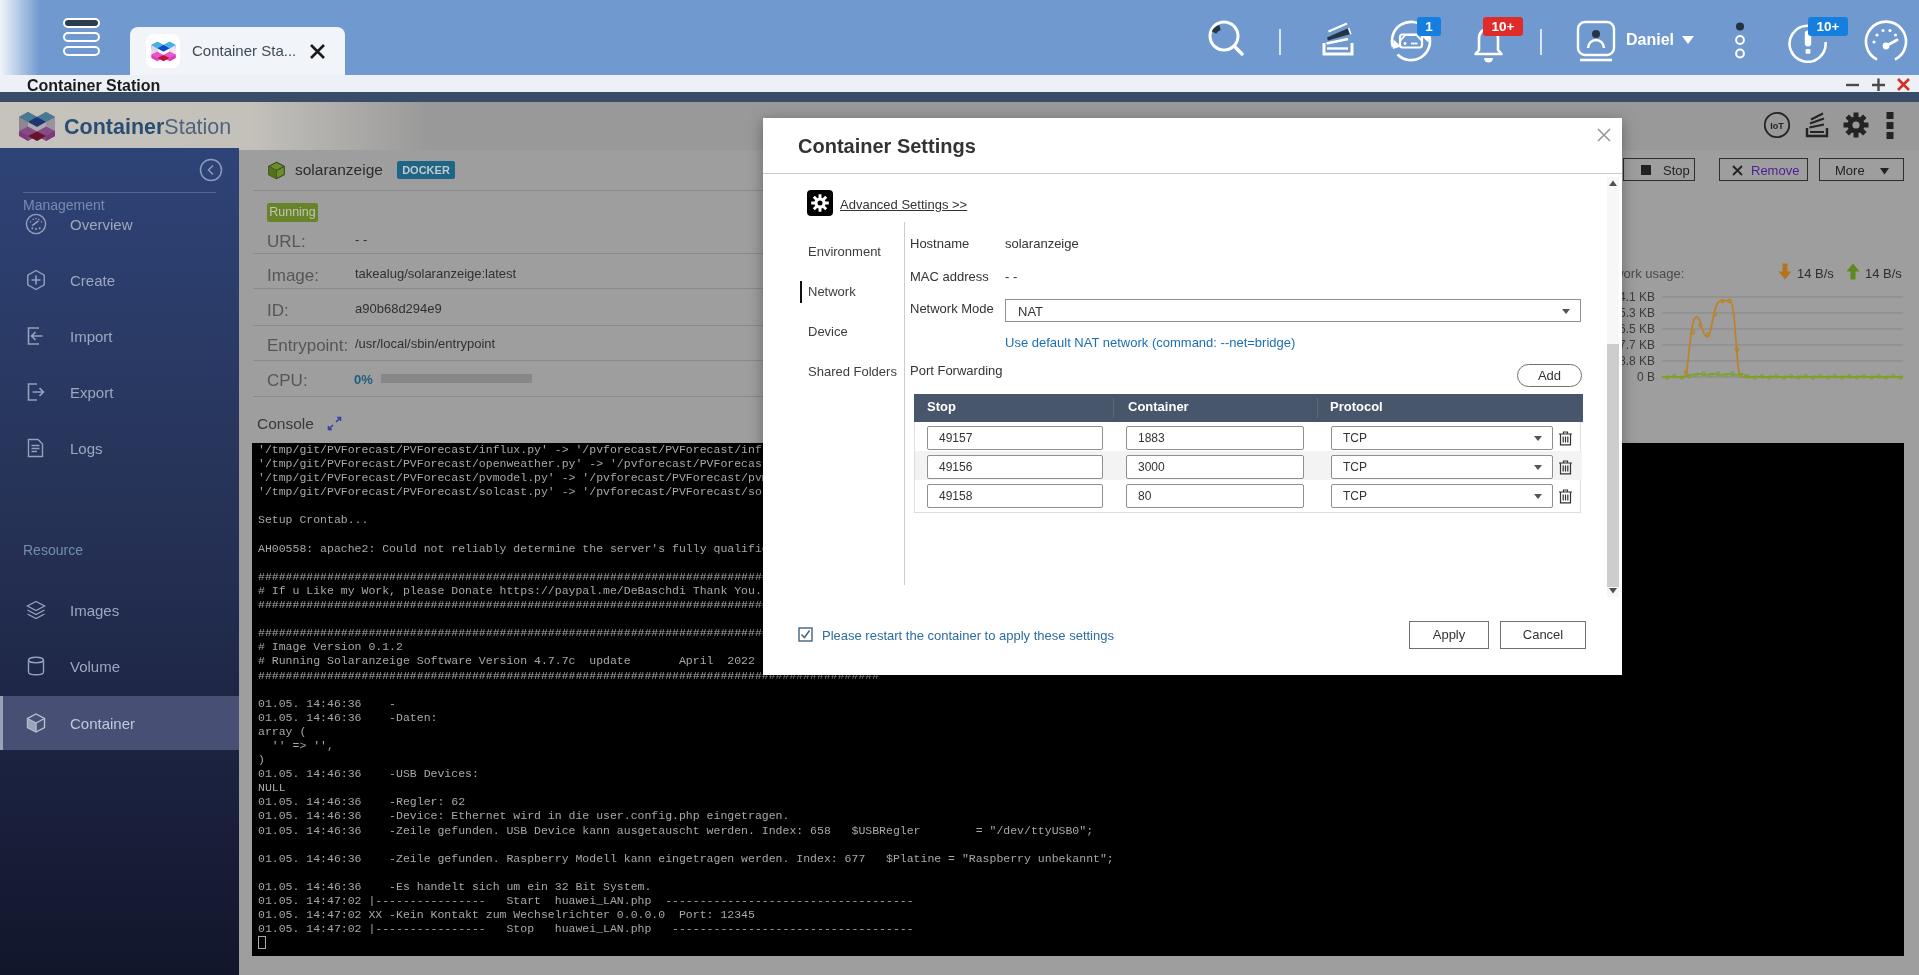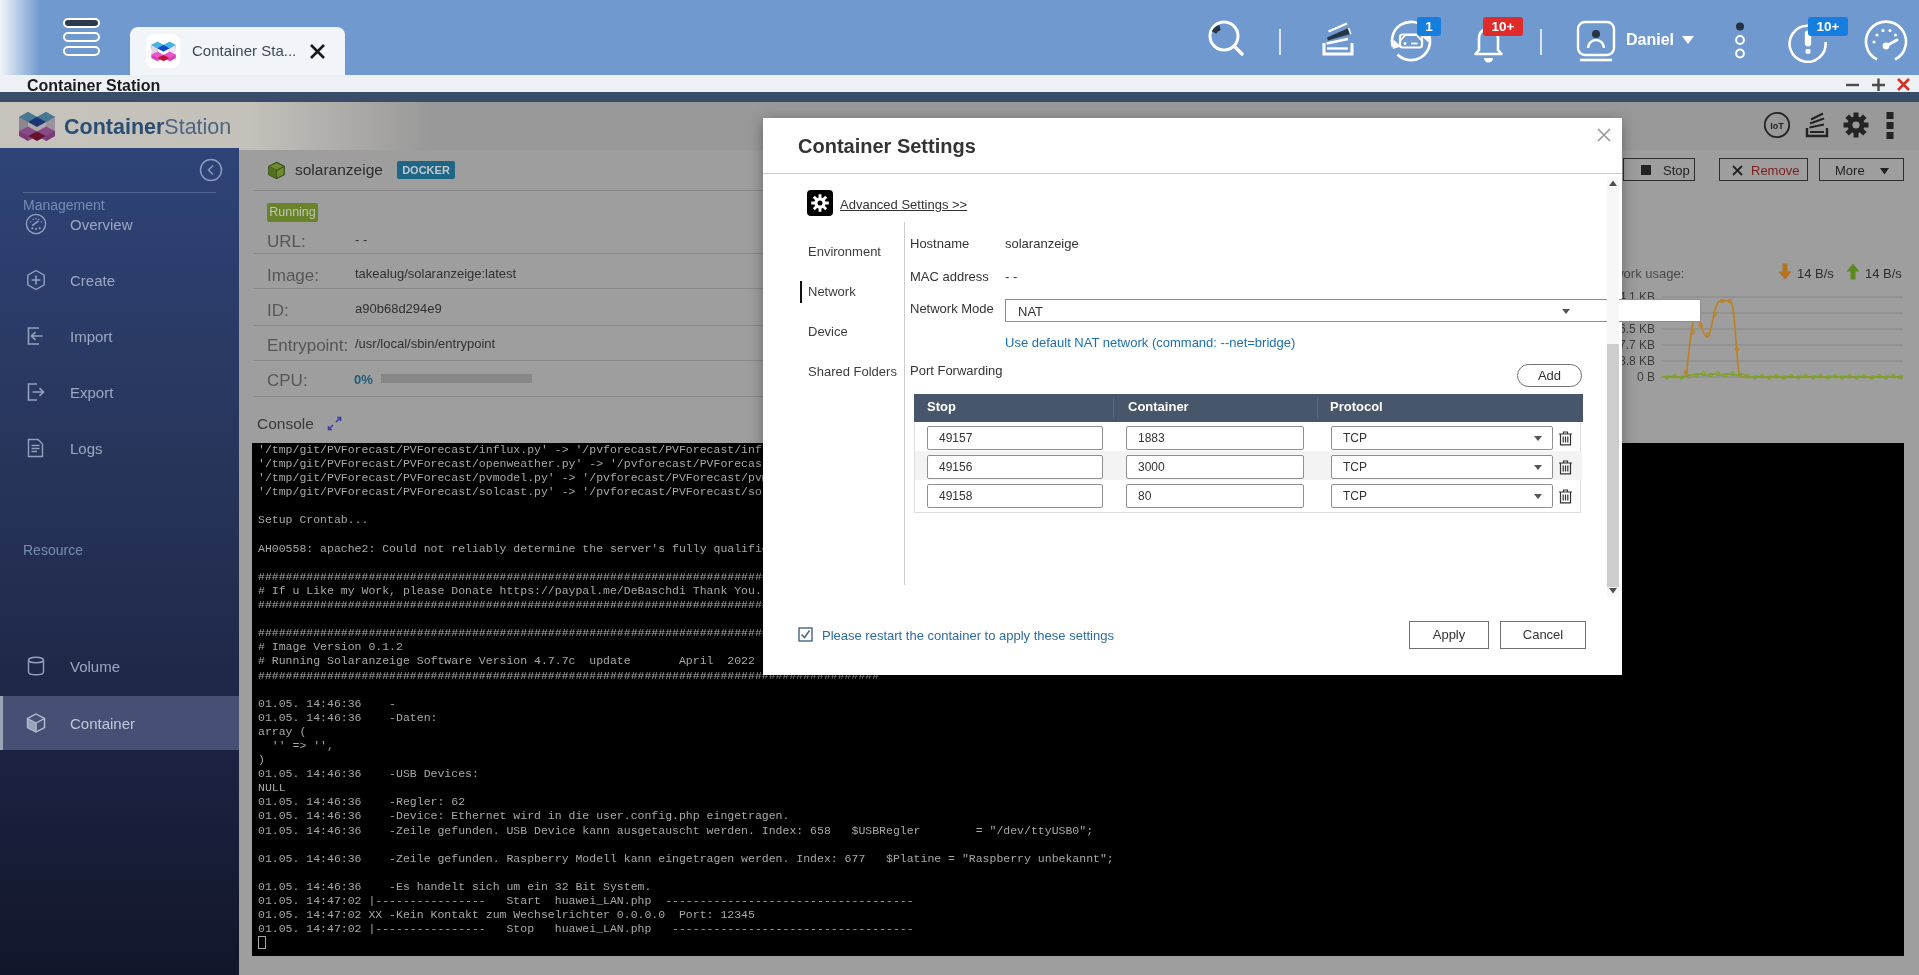--- a/index.html
+++ b/index.html
@@ -266,20 +266,28 @@
   <div class="mitem abs" style="top:272px;">
     <svg class="micon" width="21" height="22" viewBox="0 0 21 22" fill="none" stroke="#93a0bd" stroke-width="1.4">
       <path d="M3.5 2.5 H13 L17.5 7 V19.5 H3.5 Z"></path>
       <path d="M6.5 8.5 H14.5 M6.5 11.5 H14.5 M6.5 14.5 H12"></path>
     </svg>
     <div class="mtext">Logs</div>
   </div>
 
   <div class="seclabel abs" style="top:394px;">Resource</div>
 
+  <div class="mitem abs" style="top:434px;">
+    <svg class="micon" width="22" height="22" viewBox="0 0 22 22" fill="none" stroke="#93a0bd" stroke-width="1.4">
+      <path d="M11 2.5 L19.5 7 L11 11.5 L2.5 7 Z"></path>
+      <path d="M2.5 11 L11 15.5 L19.5 11"></path>
+      <path d="M2.5 15 L11 19.5 L19.5 15"></path>
+    </svg>
+    <div class="mtext">Images</div>
+  </div>
 
   <div class="mitem abs" style="top:490px;">
     <svg class="micon" width="22" height="22" viewBox="0 0 22 22" fill="none" stroke="#93a0bd" stroke-width="1.4">
       <ellipse cx="11" cy="5" rx="7.5" ry="2.8"></ellipse>
       <path d="M3.5 5 V17 C3.5 18.6 6.9 19.8 11 19.8 C15.1 19.8 18.5 18.6 18.5 17 V5"></path>
     </svg>
     <div class="mtext">Volume</div>
   </div>
 
   <div id="active" class="abs">
@@ -331,21 +339,21 @@
   </svg>
 
   <div class="abs" style="left:1384px; top:8px; width:72px; height:23px; border:1px solid #2e2e2e;">
     <div class="abs" style="left:17px; top:6px; width:10px; height:10px; background:#222;"></div>
     <div class="abs" style="left:39px; top:4px; font-size:13px; color:#222;">Stop</div>
   </div>
   <div class="abs" style="left:1480px; top:8px; width:89px; height:23px; border:1px solid #2e2e2e;">
     <svg class="abs" style="left:12px; top:6px;" width="11" height="11" viewBox="0 0 11 11">
       <path d="M1 1 L10 10 M10 1 L1 10" stroke="#222" stroke-width="1.8"></path>
       </svg>
-    <div class="abs" style="left:31px; top:4px; font-size:13px; color:#7f1d1d;">Remove</div>
+    <div class="abs" style="left:31px; top:4px; font-size:13px; color:#4c1d95;">Remove</div>
   </div>
   <div class="abs" style="left:1580px; top:8px; width:85px; height:23px; border:1px solid #2e2e2e;">
     <div class="abs" style="left:15px; top:4px; font-size:13px; color:#222;">More</div>
     <svg class="abs" style="left:60px; top:9px;" width="9" height="7" viewBox="0 0 9 7">
       <path d="M0 0 L9 0 L4.5 6.5 Z" fill="#222"></path>
       </svg>
   </div>
 
   <div class="abs" style="left:1355px; top:116px; font-size:13px; color:#4a4a4a;">Network usage:</div>
   <svg class="abs" style="left:1539px; top:113px;" width="14" height="17" viewBox="0 0 14 17">
@@ -480,21 +488,21 @@
   <div class="navitem" style="top:166px;">Network</div>
   <div class="navitem" style="top:206px;">Device</div>
   <div class="navitem" style="top:246px;">Shared Folders</div>
   <div class="abs" style="left:141px; top:104px; width:1px; height:363px; background:#ccc;"></div>
 
   <div class="fieldlabel" style="top:118px;">Hostname</div>
   <div class="abs" style="left:242px; top:118px; font-size:13px; color:#333;">solaranzeige</div>
   <div class="fieldlabel" style="top:151px;">MAC address</div>
   <div class="abs" style="left:242px; top:151px; font-size:13px; color:#333;">- -</div>
   <div class="fieldlabel" style="top:183px;">Network Mode</div>
-  <div class="abs" style="left:242px; top:181px; width:696px; height:23px; border:1px solid #8f8f8f; background:#fff;">
+  <div class="abs" style="left:242px; top:181px; width:576px; height:23px; border:1px solid #8f8f8f; background:#fff;">
     <div class="abs" style="left:12px; top:4px; font-size:13px; color:#333;">NAT</div>
     <svg class="abs" style="left:556px; top:9px;" width="8" height="5" viewBox="0 0 8 5">
         <path d="M0 0 H8 L4 5 Z" fill="#555"></path>
       </svg>
   </div>
   <div class="abs" style="left:242px; top:217px; font-size:13px; color:#1b6fb1;">Use default NAT network (command: --net=bridge)</div>
   <div class="fieldlabel" style="top:245px;">Port Forwarding</div>
   <div class="btn" style="left:754px; top:246px; width:65px; height:23px; border-radius:12px; line-height:21px;">Add</div>
 
   <div class="abs" style="left:151px; top:276px; width:667px; height:119px; border:1px solid #ddd; border-top:none;">

